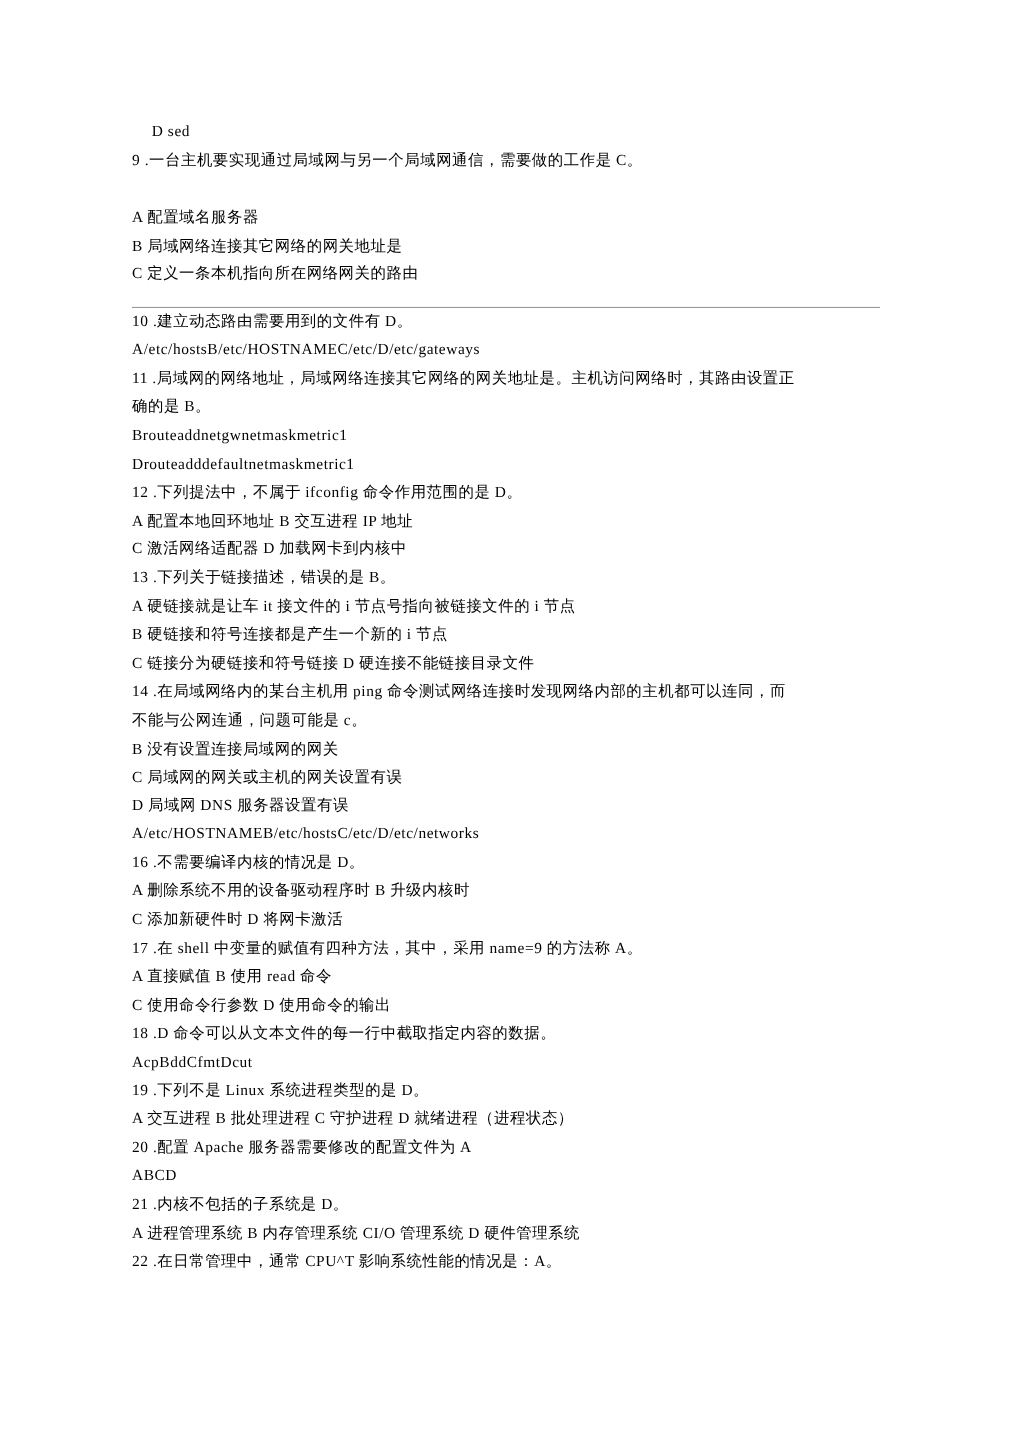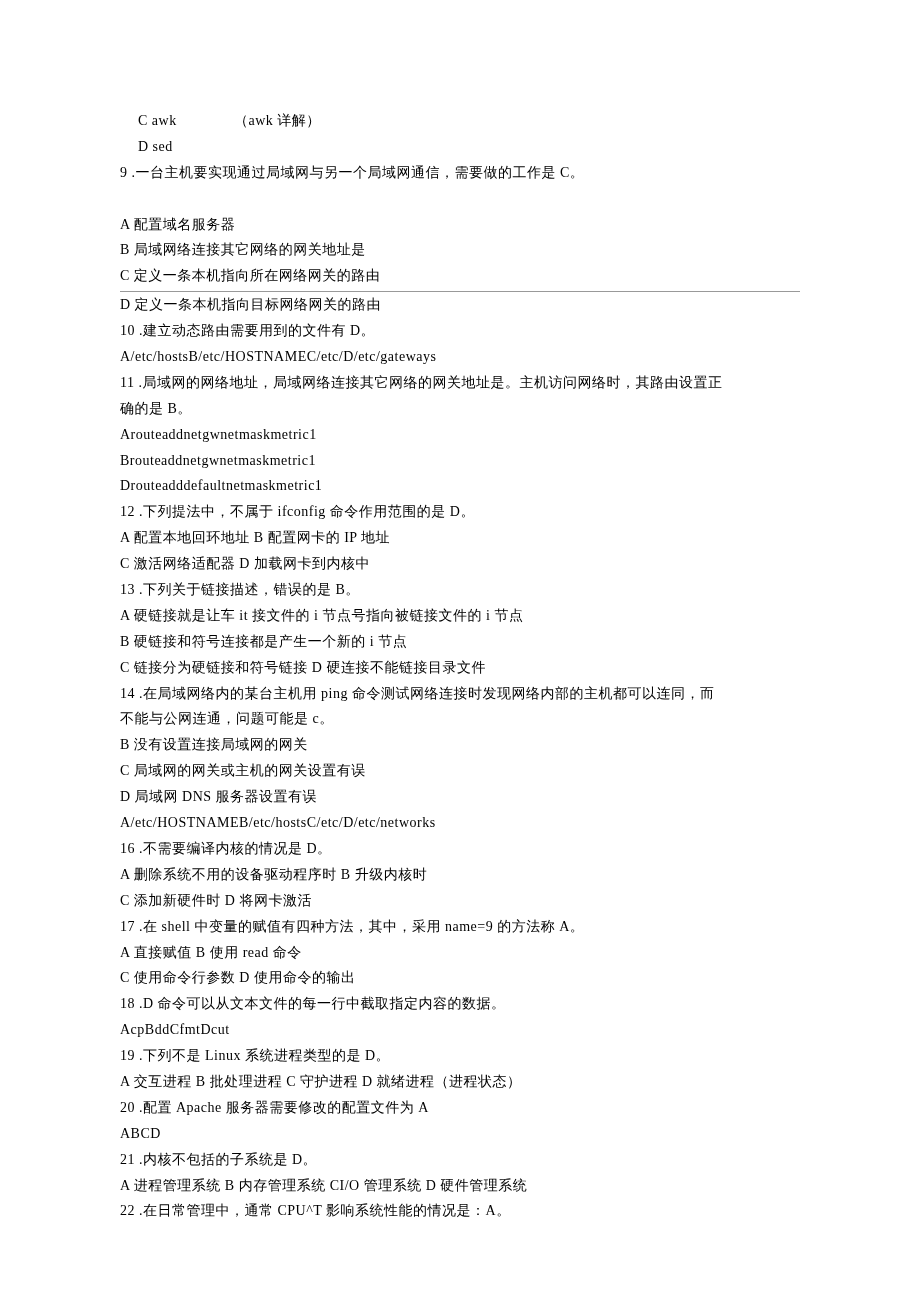--- a/index.html
+++ b/index.html
@@ -17,51 +17,45 @@
     padding: 108px 120px 60px 120px;
     box-sizing: border-box;
   }
   .line {
     margin: 0;
     letter-spacing: 0.5px;
   }
   .indent1 { padding-left: 18px; }
   .underline {
     border-bottom: 1px solid #999;
-    padding-bottom: 2px;
+    padding-bottom: 16px;
     display: block;
   }
   .awk-row { display: flex; }
   .awk-col1 { width: 96px; }
 </style>
 </head>
 <body>
 
 <div class="page">
   <div id="content">
-      <p class="line indent1 awk-row">
-        <span class="awk-col1">C awk</span>
-        <span>（awk 详解）</span>
-      </p>
       <p class="line indent1">D sed</p>
       <p class="line ">9 .一台主机要实现通过局域网与另一个局域网通信，需要做的工作是 C。</p>
       <p class="line ">&nbsp;</p>
       <p class="line ">A 配置域名服务器</p>
       <p class="line ">B 局域网络连接其它网络的网关地址是</p>
       <p class="line underline">C 定义一条本机指向所在网络网关的路由</p>
-      <p class="line ">D 定义一条本机指向目标网络网关的路由</p>
       <p class="line ">10 .建立动态路由需要用到的文件有 D。</p>
       <p class="line ">A/etc/hostsB/etc/HOSTNAMEC/etc/D/etc/gateways</p>
       <p class="line ">11 .局域网的网络地址，局域网络连接其它网络的网关地址是。主机访问网络时，其路由设置正</p>
       <p class="line ">确的是 B。</p>
-      <p class="line ">Arouteaddnetgwnetmaskmetric1</p>
       <p class="line ">Brouteaddnetgwnetmaskmetric1</p>
       <p class="line ">Drouteadddefaultnetmaskmetric1</p>
       <p class="line ">12 .下列提法中，不属于 ifconfig 命令作用范围的是 D。</p>
-      <p class="line ">A 配置本地回环地址 B 配置网卡的 IP 地址</p>
+      <p class="line ">A 配置本地回环地址 B 交互进程 IP 地址</p>
       <p class="line ">C 激活网络适配器 D 加载网卡到内核中</p>
       <p class="line ">13 .下列关于链接描述，错误的是 B。</p>
       <p class="line ">A 硬链接就是让车 it 接文件的 i 节点号指向被链接文件的 i 节点</p>
       <p class="line ">B 硬链接和符号连接都是产生一个新的 i 节点</p>
       <p class="line ">C 链接分为硬链接和符号链接 D 硬连接不能链接目录文件</p>
       <p class="line ">14 .在局域网络内的某台主机用 ping 命令测试网络连接时发现网络内部的主机都可以连同，而</p>
       <p class="line ">不能与公网连通，问题可能是 c。</p>
       <p class="line ">B 没有设置连接局域网的网关</p>
       <p class="line ">C 局域网的网关或主机的网关设置有误</p>
       <p class="line ">D 局域网 DNS 服务器设置有误</p>

